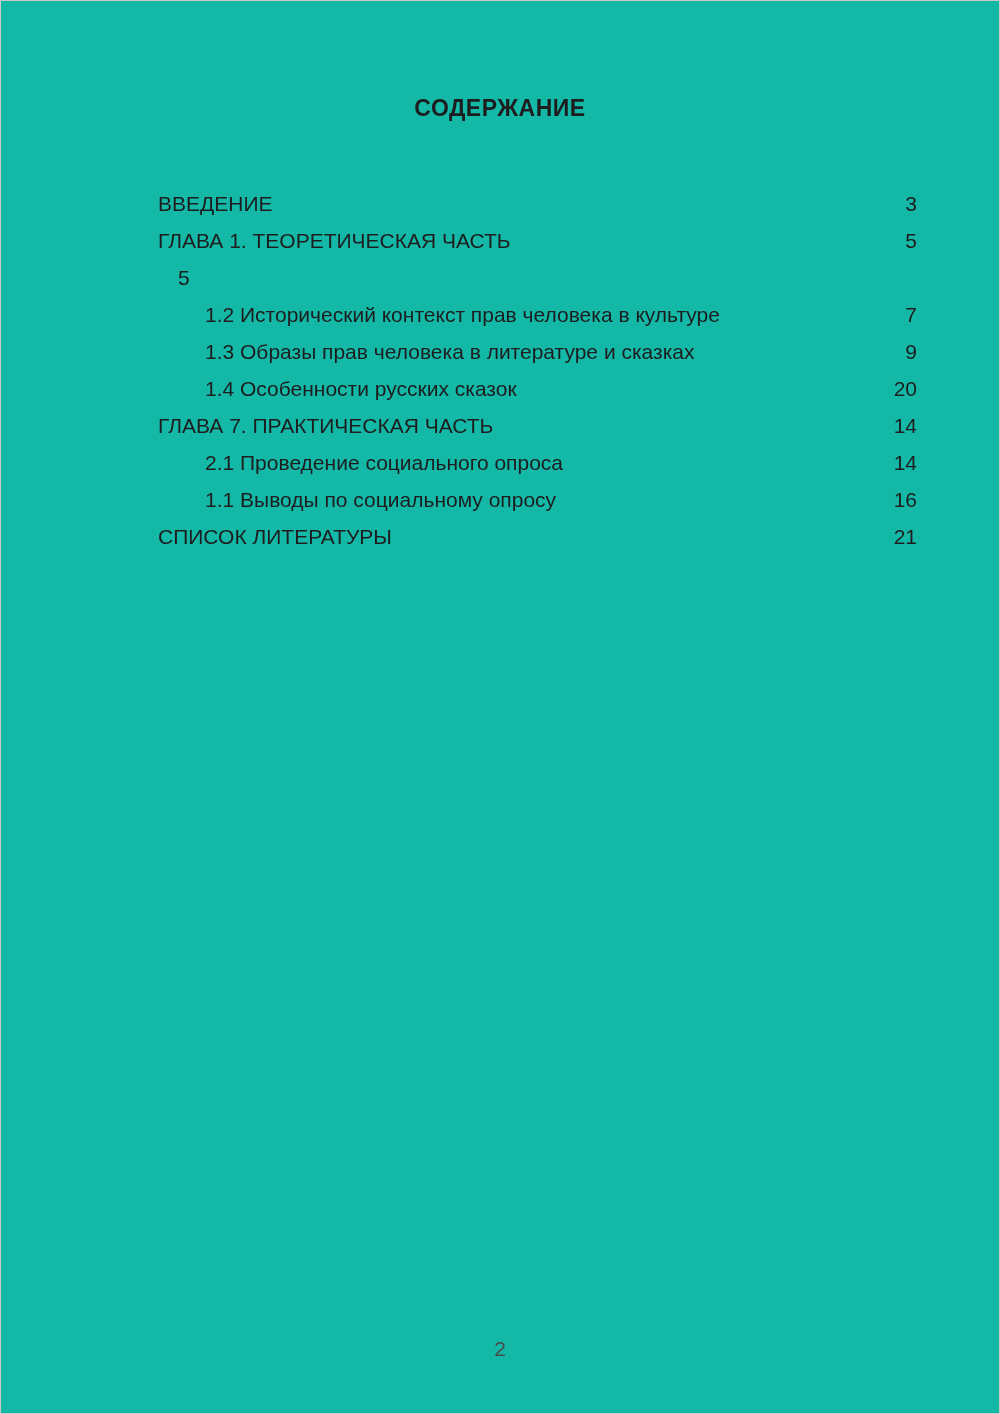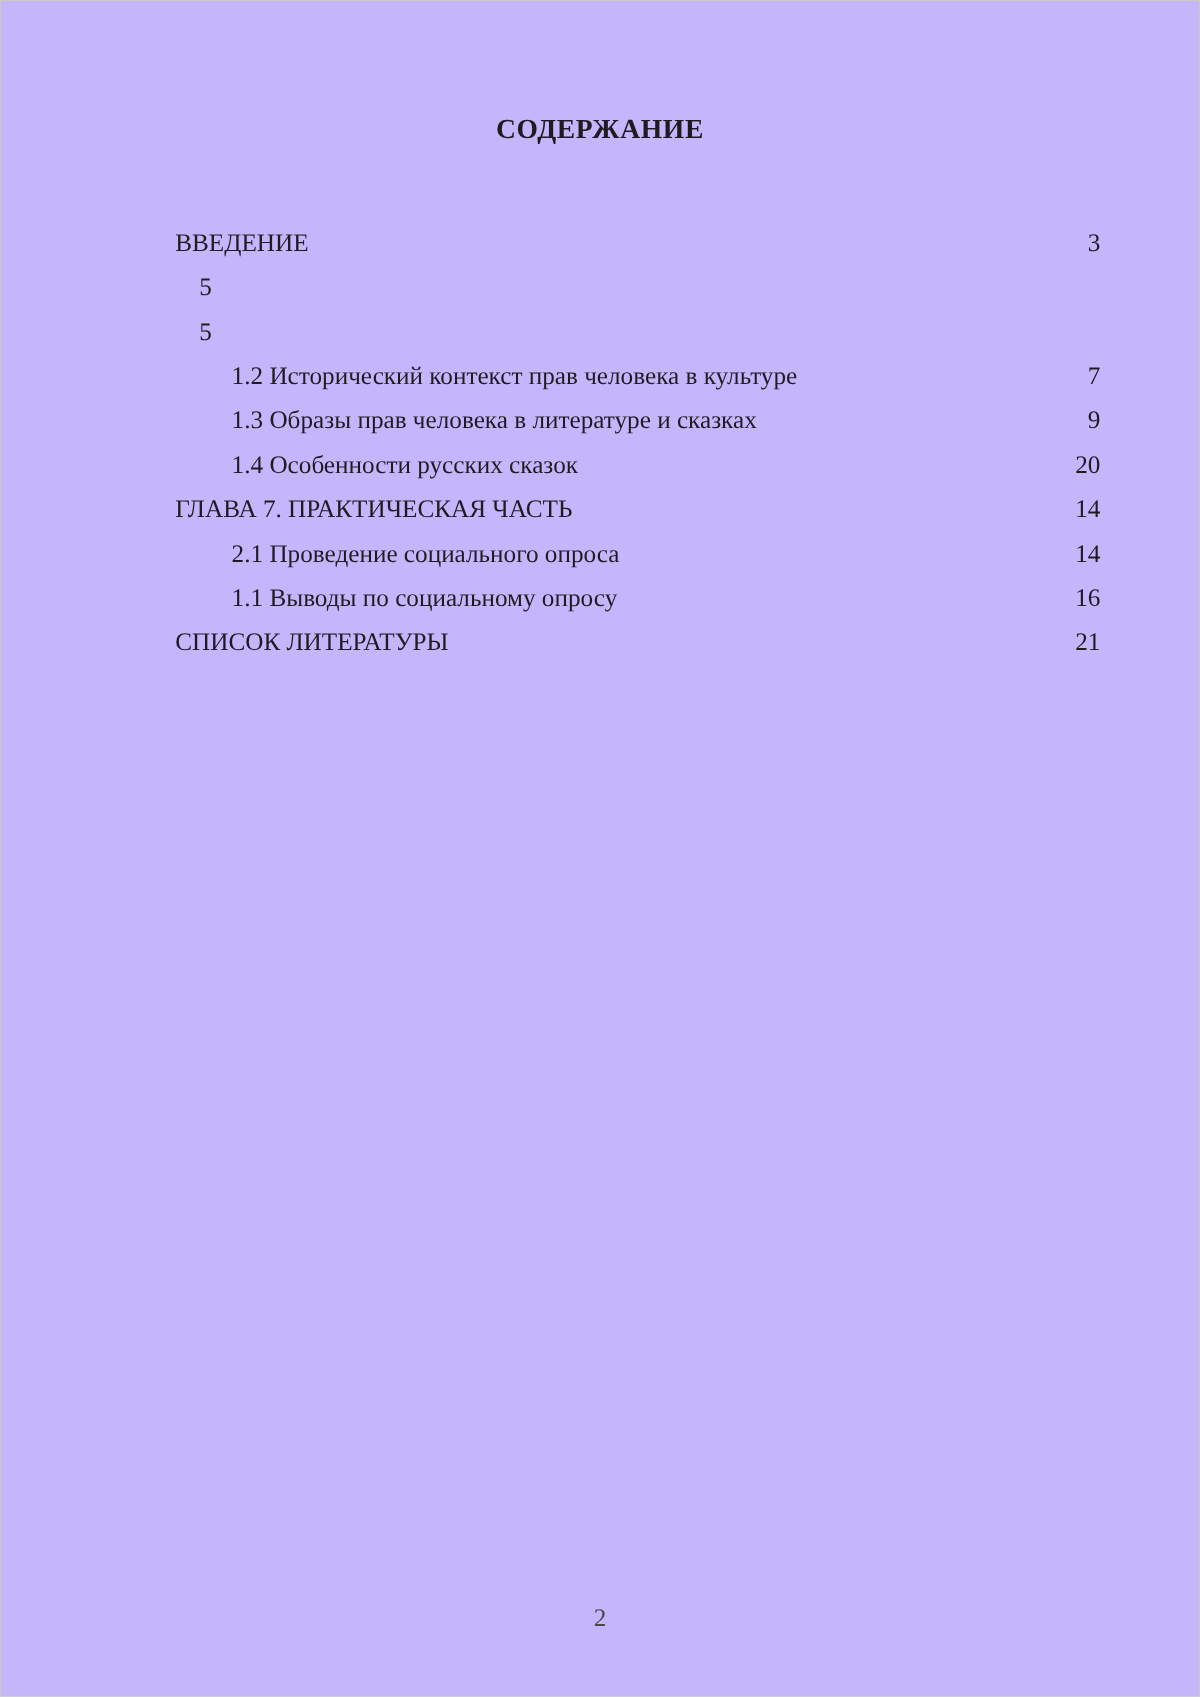--- a/index.html
+++ b/index.html
@@ -4,24 +4,24 @@
 <style>
   html, body {
     margin: 0;
     padding: 0;
     background: #ffffff;
   }
   .page {
     position: relative;
     width: 998px;
     height: 1412px;
-    background: #c4b5fd;
+    background: #14b8a6;
     border: 1px solid #c9c9c9;
     box-sizing: content-box;
-    font-family: Liberation Serif, serif;
+    font-family: Liberation Sans, sans-serif;
     color: #1d1d1f;
     overflow: hidden;
   }
   .toc-title {
     margin: 0;
     padding-top: 94px;
     text-align: center;
     font-size: 23px;
     font-weight: bold;
     letter-spacing: 0.5px;
@@ -32,20 +32,21 @@
     padding-left: 145px;
     padding-right: 82px;
   }
   .toc-row {
     display: flex;
     align-items: baseline;
     justify-content: space-between;
     font-size: 21px;
     line-height: 37px;
     color: #1d1d1f;
+    margin-left: 12px;
   }
   .toc-row.indent-1 .toc-label {
     padding-left: 47px;
   }
   .toc-label {
     white-space: nowrap;
   }
   .toc-page {
     white-space: nowrap;
     text-align: right;
@@ -66,20 +67,21 @@
 
 <div class="page">
   <h1 class="toc-title">СОДЕРЖАНИЕ</h1>
 
   <div class="toc-list" id="toc-list">
       <div class="toc-row">
         <span class="toc-label">ВВЕДЕНИЕ</span>
         <span class="toc-page">3</span>
       </div>
       <div class="toc-row">
+        <span class="toc-label">ГЛАВА 1. ТЕОРЕТИЧЕСКАЯ ЧАСТЬ</span>
         <span class="toc-page">5</span>
       </div>
       <div class="toc-row indent-1">
         <span class="toc-page">5</span>
       </div>
       <div class="toc-row indent-1">
         <span class="toc-label">1.2 Исторический контекст прав человека в культуре</span>
         <span class="toc-page">7</span>
       </div>
       <div class="toc-row indent-1">

